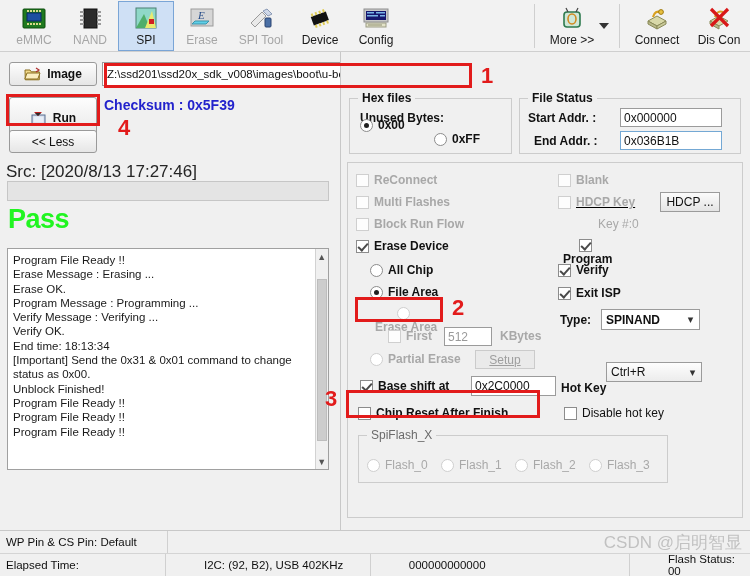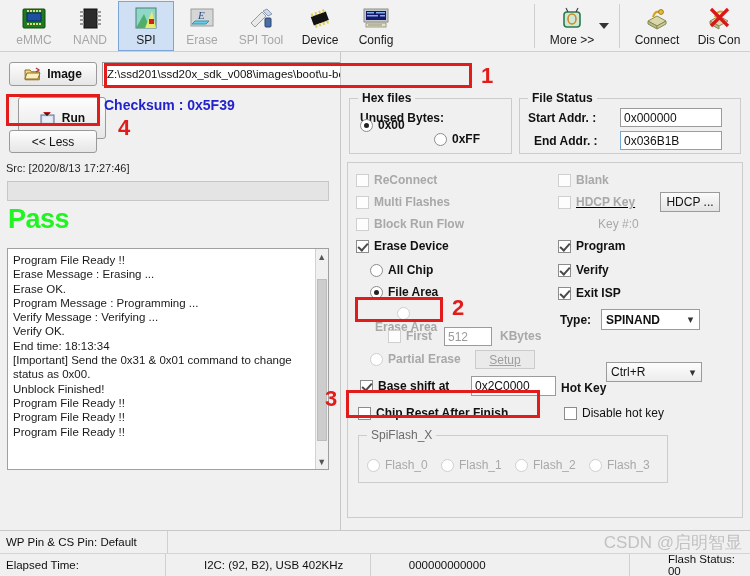--- a/index.html
+++ b/index.html
@@ -54,25 +54,25 @@
   #left { position:absolute; left:0; top:0; width:340px; bottom:0; background:#f0f0f0; }
 
   .btn {
     background:linear-gradient(#fdfdfd,#e6e6e6);
     border:1px solid #9a9a9a; border-radius:3px;
     font-size:12px; font-weight:bold; color:#111;
     display:flex; align-items:center; justify-content:center;
     cursor:pointer; position:relative;
   }
   #image-btn { position:absolute; left:9px; top:10px; width:88px; height:24px; }
-  #run-btn   { position:absolute; left:18px; top:45px; width:88px; height:42px; }
+  #run-btn   { position:absolute; left:9px; top:45px; width:88px; height:42px; }
   #less-btn  { position:absolute; left:9px; top:78px; width:88px; height:23px; font-weight:normal;}
   .btn .bico { width:17px;height:15px;margin-right:6px;display:inline-block;position:relative;}
 
-  #src-line { position:absolute; left:6px; top:110px; font-size:11px; color:#252525; }
+  #src-line { position:absolute; left:6px; top:110px; font-size:17px; color:#252525; }
   #progress {
     position:absolute; left:7px; top:129px; width:322px; height:20px;
     background:#e4e4e4; border:1px solid #c6c6c6;
   }
   #pass-text {
     position:absolute; left:8px; top:152px;
     font-size:27px; font-weight:bold; color:#21f521;
     letter-spacing:-0.5px; line-height:30px;
   }
   #log-box {
@@ -507,21 +507,21 @@
       </div>
       <div class="row" style="left:210px;top:32px;text-decoration:underline;">
         <span class="ck off"></span>
         <span class="lbl gray">HDCP Key</span>
       </div>
       <div class="pushbtn" style="position:absolute;left:312px;top:29px;width:60px;height:20px;">
         <span>HDCP ...</span>
       </div>
       <div class="lbl gray" style="position:absolute;left:250px;top:54px;font-weight:normal;">Key #:0</div>
 
-      <div class="row" style="left:210px;top:76px;">
+      <div class="row" style="left:210px;top:76px;flex-direction:column;">
         <span class="ck on"></span>
         <span class="lbl">Program</span>
       </div>
       <div class="row" style="left:210px;top:100px;">
         <span class="ck on"></span>
         <span class="lbl">Verify</span>
       </div>
       <div class="row" style="left:210px;top:123px;">
         <span class="ck on"></span>
         <span class="lbl">Exit ISP</span>

